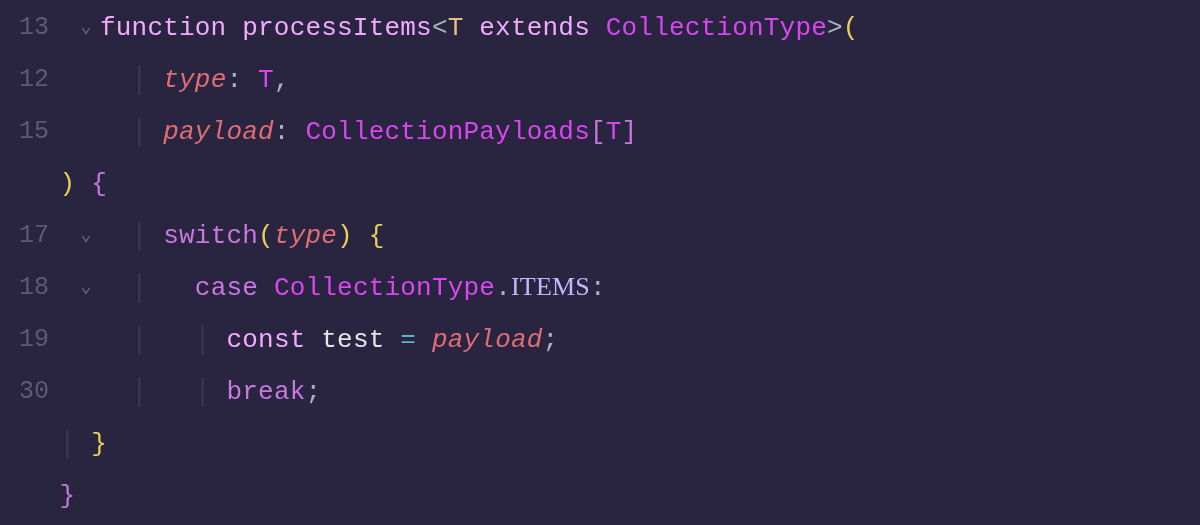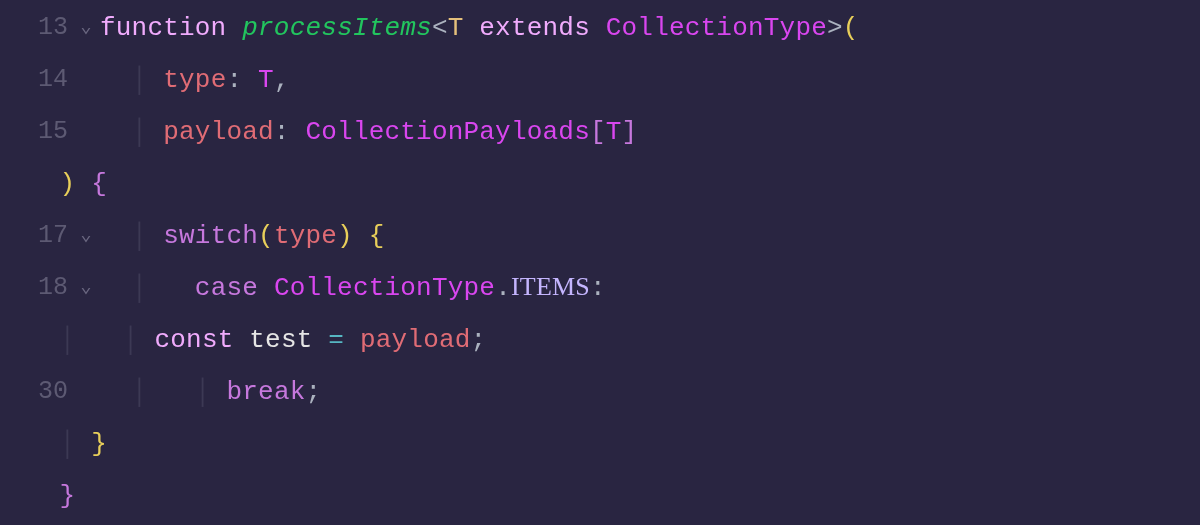--- a/index.html
+++ b/index.html
@@ -19,21 +19,21 @@
     flex-direction: column;
     padding-top: 2px;
   }
   .line {
     display: flex;
     align-items: center;
     height: 52px;
   }
   .gutter {
     width: 72px;
-    text-align: right;
+    text-align: center;
     color: #5d5a73;
     font-size: 25px;
     padding-right: 4px;
     user-select: none;
   }
   .fold {
     width: 28px;
     text-align: center;
     color: #6a6780;
     font-size: 19px;
@@ -42,45 +42,45 @@
   .code {
     white-space: pre;
     letter-spacing: 0.2px;
   }
   .indent-guide {
     color: #3c3954;
     display: inline;
   }
   .kw-storage { color: #f0abfc; }
   .kw-control { color: #c678dd; }
-  .fn-name { color: #22c55e; font-style: italic; }
+  .fn-name { color: #f0abfc; }
   .type-name { color: #e5c07b; }
   .type-ref { color: #d946ef; }
-  .param { color: #e06c75; }
+  .param { color: #e06c75; font-style: italic; }
   .punct { color: #abb2bf; }
   .angle { color: #abb2bf; }
   .brace { color: #e8cf5a; }
   .bracket { color: #c678dd; }
   .prop { color: #c4b5fd; font-family: Liberation Serif, serif; }
   .var-decl { color: #e5e5e5; }
   .op { color: #56b6c2; }
 </style>
 </head>
 <body>
 
 <div class="editor">
 
   <div class="line">
     <span class="gutter">13</span>
     <span class="fold">⌄</span>
     <span class="code"><span class="kw-storage">function</span><span> </span><span class="fn-name">processItems</span><span class="angle">&lt;</span><span class="type-name">T</span><span> </span><span class="kw-storage">extends</span><span> </span><span class="type-ref">CollectionType</span><span class="angle">&gt;</span><span class="brace">(</span></span>
   </div>
 
   <div class="line">
-    <span class="gutter">14</span>
+    <span class="gutter">12</span>
     <span class="fold"></span>
     <span class="code">  <span class="indent-guide">│</span> <span class="param">type</span><span class="punct">:</span><span> </span><span class="type-ref">T</span><span class="punct">,</span></span>
   </div>
 
   <div class="line">
     <span class="gutter">15</span>
     <span class="fold"></span>
     <span class="code">  <span class="indent-guide">│</span> <span class="param">payload</span><span class="punct">:</span><span> </span><span class="type-ref">CollectionPayloads</span><span class="bracket">[</span><span class="type-ref">T</span><span class="bracket">]</span></span>
   </div>
 
@@ -95,20 +95,21 @@
     <span class="code">  <span class="indent-guide">│</span> <span class="kw-control">switch</span><span class="brace">(</span><span class="param">type</span><span class="brace">)</span><span> </span><span class="brace">{</span></span>
   </div>
 
   <div class="line">
     <span class="gutter">18</span>
     <span class="fold">⌄</span>
     <span class="code">  <span class="indent-guide">│</span>   <span class="kw-control">case</span><span> </span><span class="type-ref">CollectionType</span><span class="punct">.</span><span class="prop">ITEMS</span><span class="punct">:</span></span>
   </div>
 
   <div class="line">
+    <span class="gutter">19</span>
     <span class="fold"></span>
     <span class="code">  <span class="indent-guide">│</span>   <span class="indent-guide">│</span> <span class="kw-storage">const</span><span> </span><span class="var-decl">test</span><span> </span><span class="op">=</span><span> </span><span class="param">payload</span><span class="punct">;</span></span>
   </div>
 
   <div class="line">
     <span class="gutter">30</span>
     <span class="fold"></span>
     <span class="code">  <span class="indent-guide">│</span>   <span class="indent-guide">│</span> <span class="kw-control">break</span><span class="punct">;</span></span>
   </div>
 

